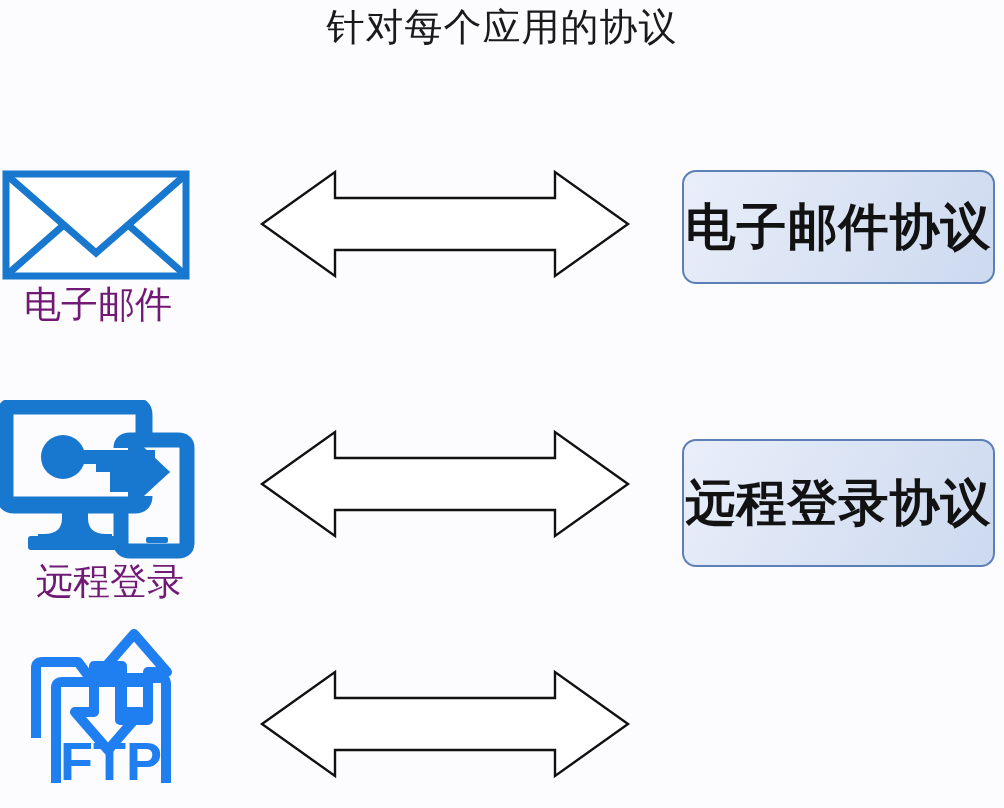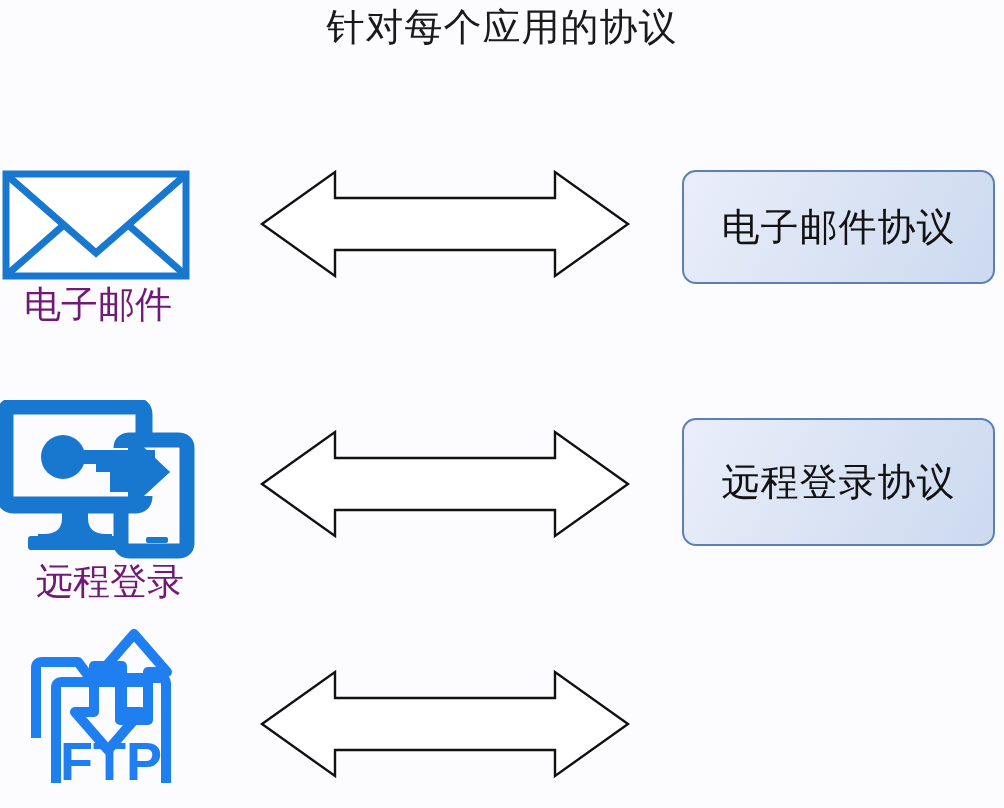--- a/index.html
+++ b/index.html
@@ -89,29 +89,30 @@
     width: 313px;
     border: 2px solid #5c80b6;
     border-radius: 14px;
     background: linear-gradient(118deg, #e9eefa 0%, #dbe4f4 48%, #ccd9ef 100%);
     box-sizing: border-box;
     display: flex;
     align-items: center;
     justify-content: center;
   }
   .proto-label {
-    font-size: 38px;
+    font-size: 50px;
     line-height: 46px;
     color: #121212;
     letter-spacing: 1px;
     white-space: nowrap;
     font-family: "Liberation Sans", "DejaVu Sans", sans-serif;
+    font-weight: bold;
   }
   #box-0 { top: 15px; height: 114px; }
-  #box-1 { top: 18px; height: 128px; }
+  #box-1 { top: 39px; height: 128px; }
   #box-2 { top: 50px; height: 113px; }
 </style>
 </head>
 <body>
 
 <div id="diagram-root">
 
   <div class="title">针对每个应用的协议</div>
 
   <div class="row" id="row-0">

